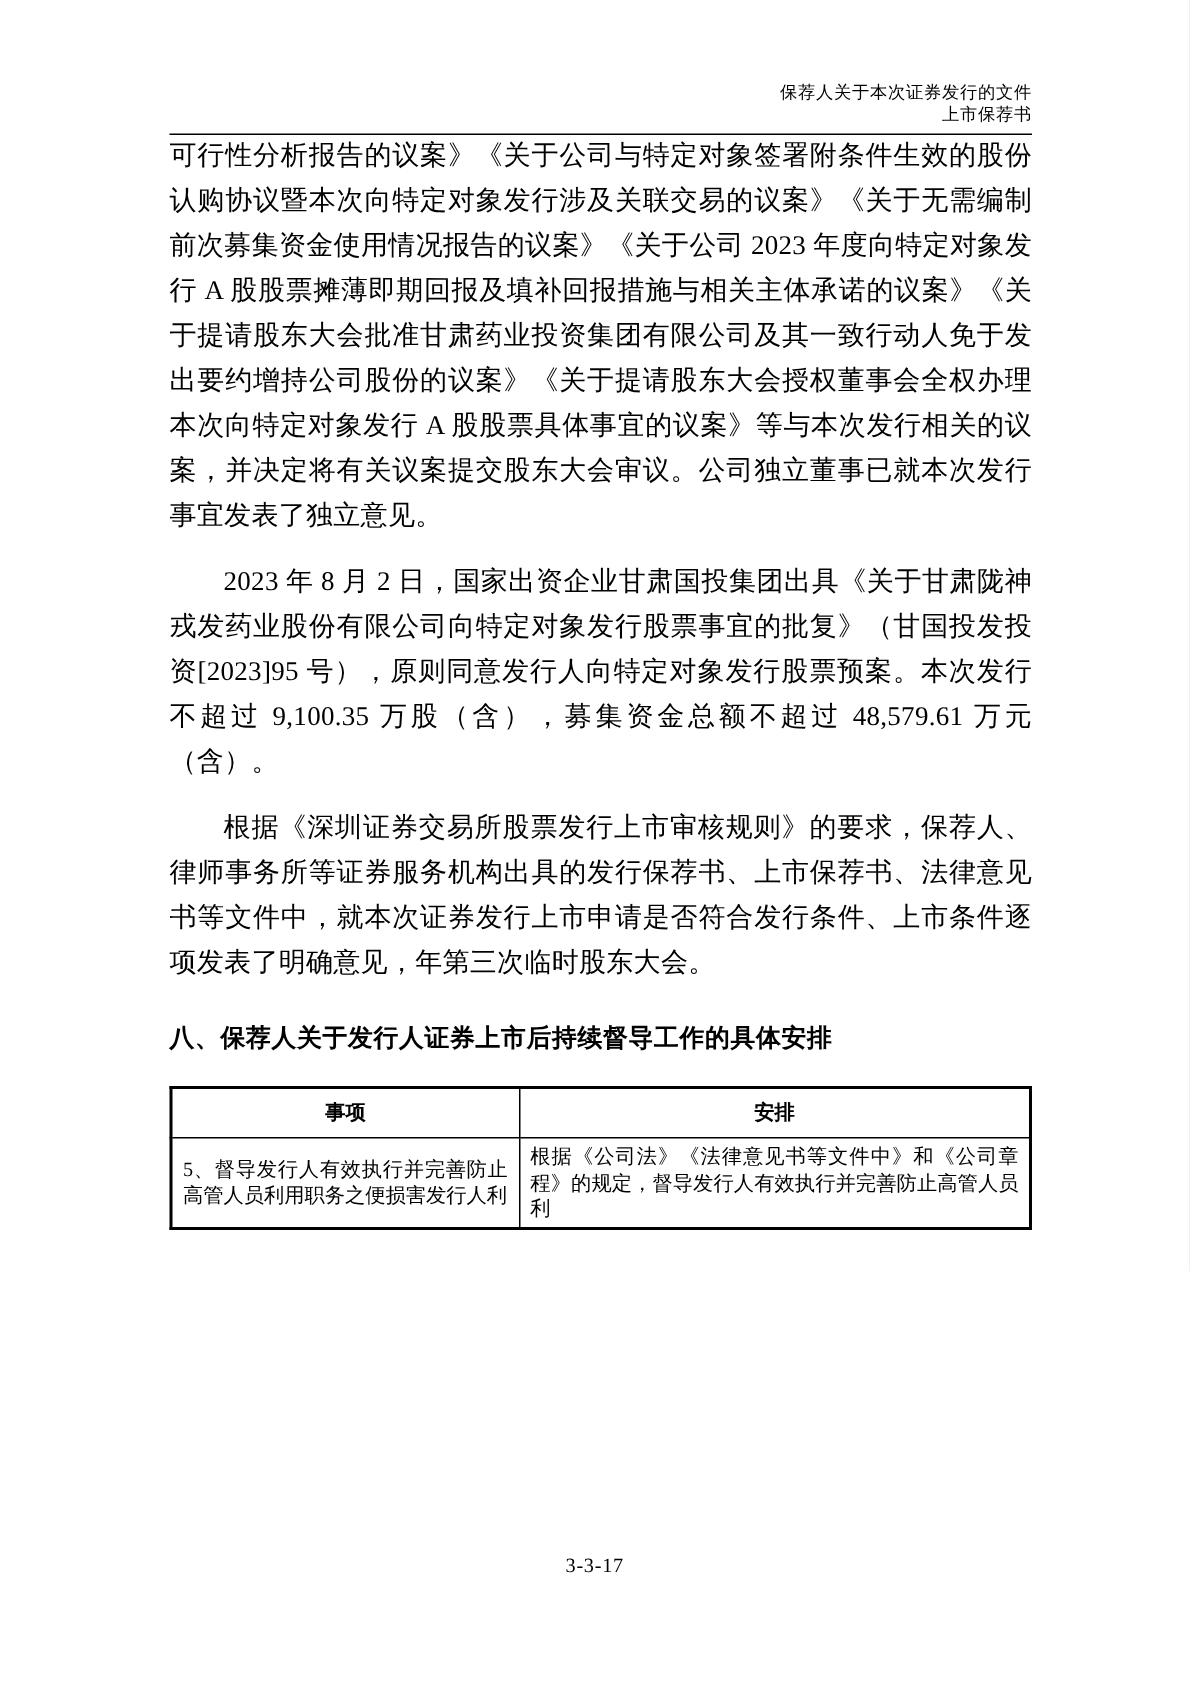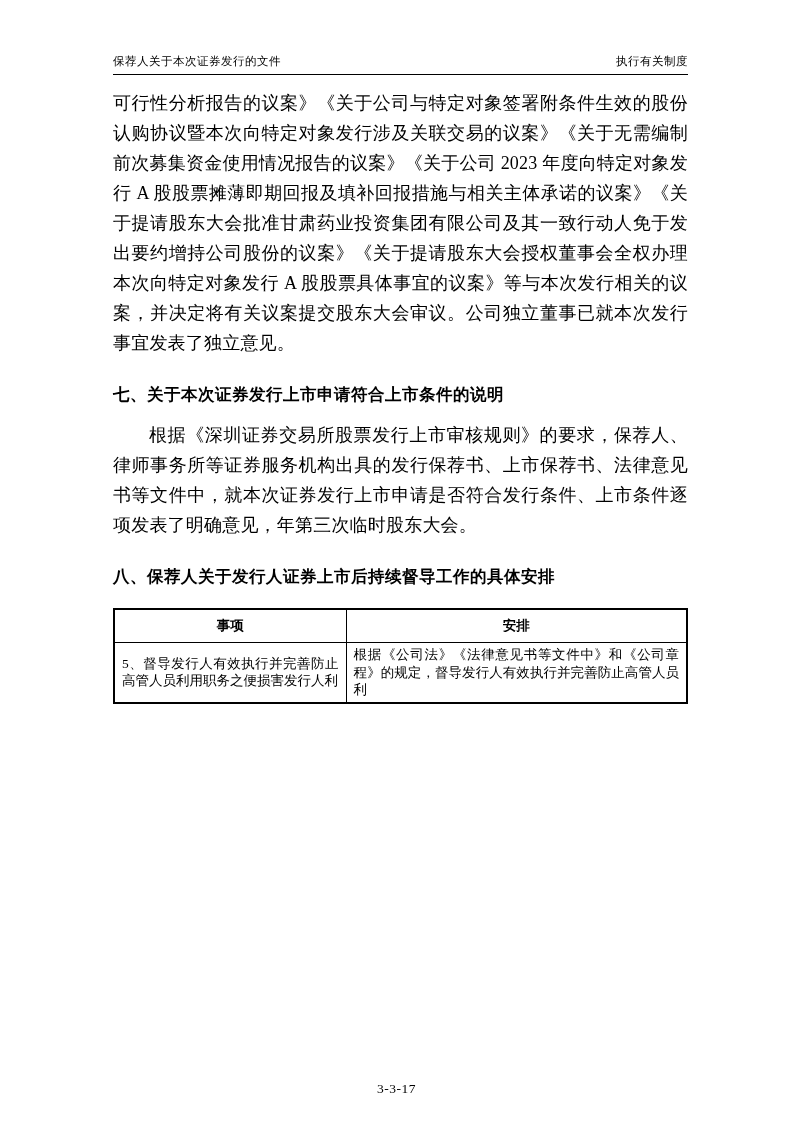--- a/index.html
+++ b/index.html
@@ -7,21 +7,21 @@
     width:793px;height:1122px;background:#ffffff;position:relative;
     margin:0 auto;box-sizing:border-box;color:#000;
     font-family:"Liberation Serif","DejaVu Serif",serif;
     overflow:hidden;
   }
   
   .runhead{
     position:absolute;left:113px;width:575px;top:54px;
     display:flex;justify-content:space-between;align-items:flex-end;
     font-size:11.5px;letter-spacing:.5px;
-    border-bottom:1.5px solid #000;padding-bottom:5px;
+    border-bottom:1.5px solid #000;padding-bottom:5px;flex-direction:column;
   }
   
   .body-text{position:absolute;left:113px;width:575px;top:88px;}
   p.para{
     margin:0;font-size:18px;line-height:30px;
     text-align:justify;text-justify:inter-character;
     letter-spacing:0.2px;
   }
   p.para.indent{text-indent:2em;}
   p.para + p.para{margin-top:14px;}
@@ -42,39 +42,39 @@
   }
   table.sup td{
     border:1px solid #000;font-size:13.5px;line-height:17.5px;
     padding:3px 7px;text-align:justify;text-justify:inter-character;
     vertical-align:middle;
   }
   td.c1{width:40.5%;}
   td.c2{width:59.5%;}
   
   .pagenum{
-    position:absolute;left:0;width:100%;top:1081px;
+    position:absolute;left:0;width:100%;top:1036px;
     text-align:center;font-size:13.5px;letter-spacing:.5px;
   }
 </style>
 </head>
 <body>
 
 <div class="page">
 
   <div class="runhead">
     <span>保荐人关于本次证券发行的文件</span>
-    <span>执行有关制度</span>
+    <span>上市保荐书</span>
   </div>
 
   <div class="body-text">
 
     <p class="para">可行性分析报告的议案》《关于公司与特定对象签署附条件生效的股份认购协议暨本次向特定对象发行涉及关联交易的议案》《关于无需编制前次募集资金使用情况报告的议案》《关于公司 2023 年度向特定对象发行 A 股股票摊薄即期回报及填补回报措施与相关主体承诺的议案》《关于提请股东大会批准甘肃药业投资集团有限公司及其一致行动人免于发出要约增持公司股份的议案》《关于提请股东大会授权董事会全权办理本次向特定对象发行 A 股股票具体事宜的议案》等与本次发行相关的议案，并决定将有关议案提交股东大会审议。公司独立董事已就本次发行事宜发表了独立意见。</p>
+    <p class="para indent">2023 年 8 月 2 日，国家出资企业甘肃国投集团出具《关于甘肃陇神戎发药业股份有限公司向特定对象发行股票事宜的批复》（甘国投发投资[2023]95 号），原则同意发行人向特定对象发行股票预案。本次发行不超过 9,100.35 万股（含），募集资金总额不超过 48,579.61 万元（含）。</p>
 
-    <h2 class="sec">七、关于本次证券发行上市申请符合上市条件的说明</h2>
 
     <p class="para indent">根据《深圳证券交易所股票发行上市审核规则》的要求，保荐人、律师事务所等证券服务机构出具的发行保荐书、上市保荐书、法律意见书等文件中，就本次证券发行上市申请是否符合发行条件、上市条件逐项发表了明确意见，年第三次临时股东大会。</p>
 
     <h2 class="sec">八、保荐人关于发行人证券上市后持续督导工作的具体安排</h2>
 
     <table class="sup">
       <thead>
         <tr>
           <th>事项</th>
           <th>安排</th>

